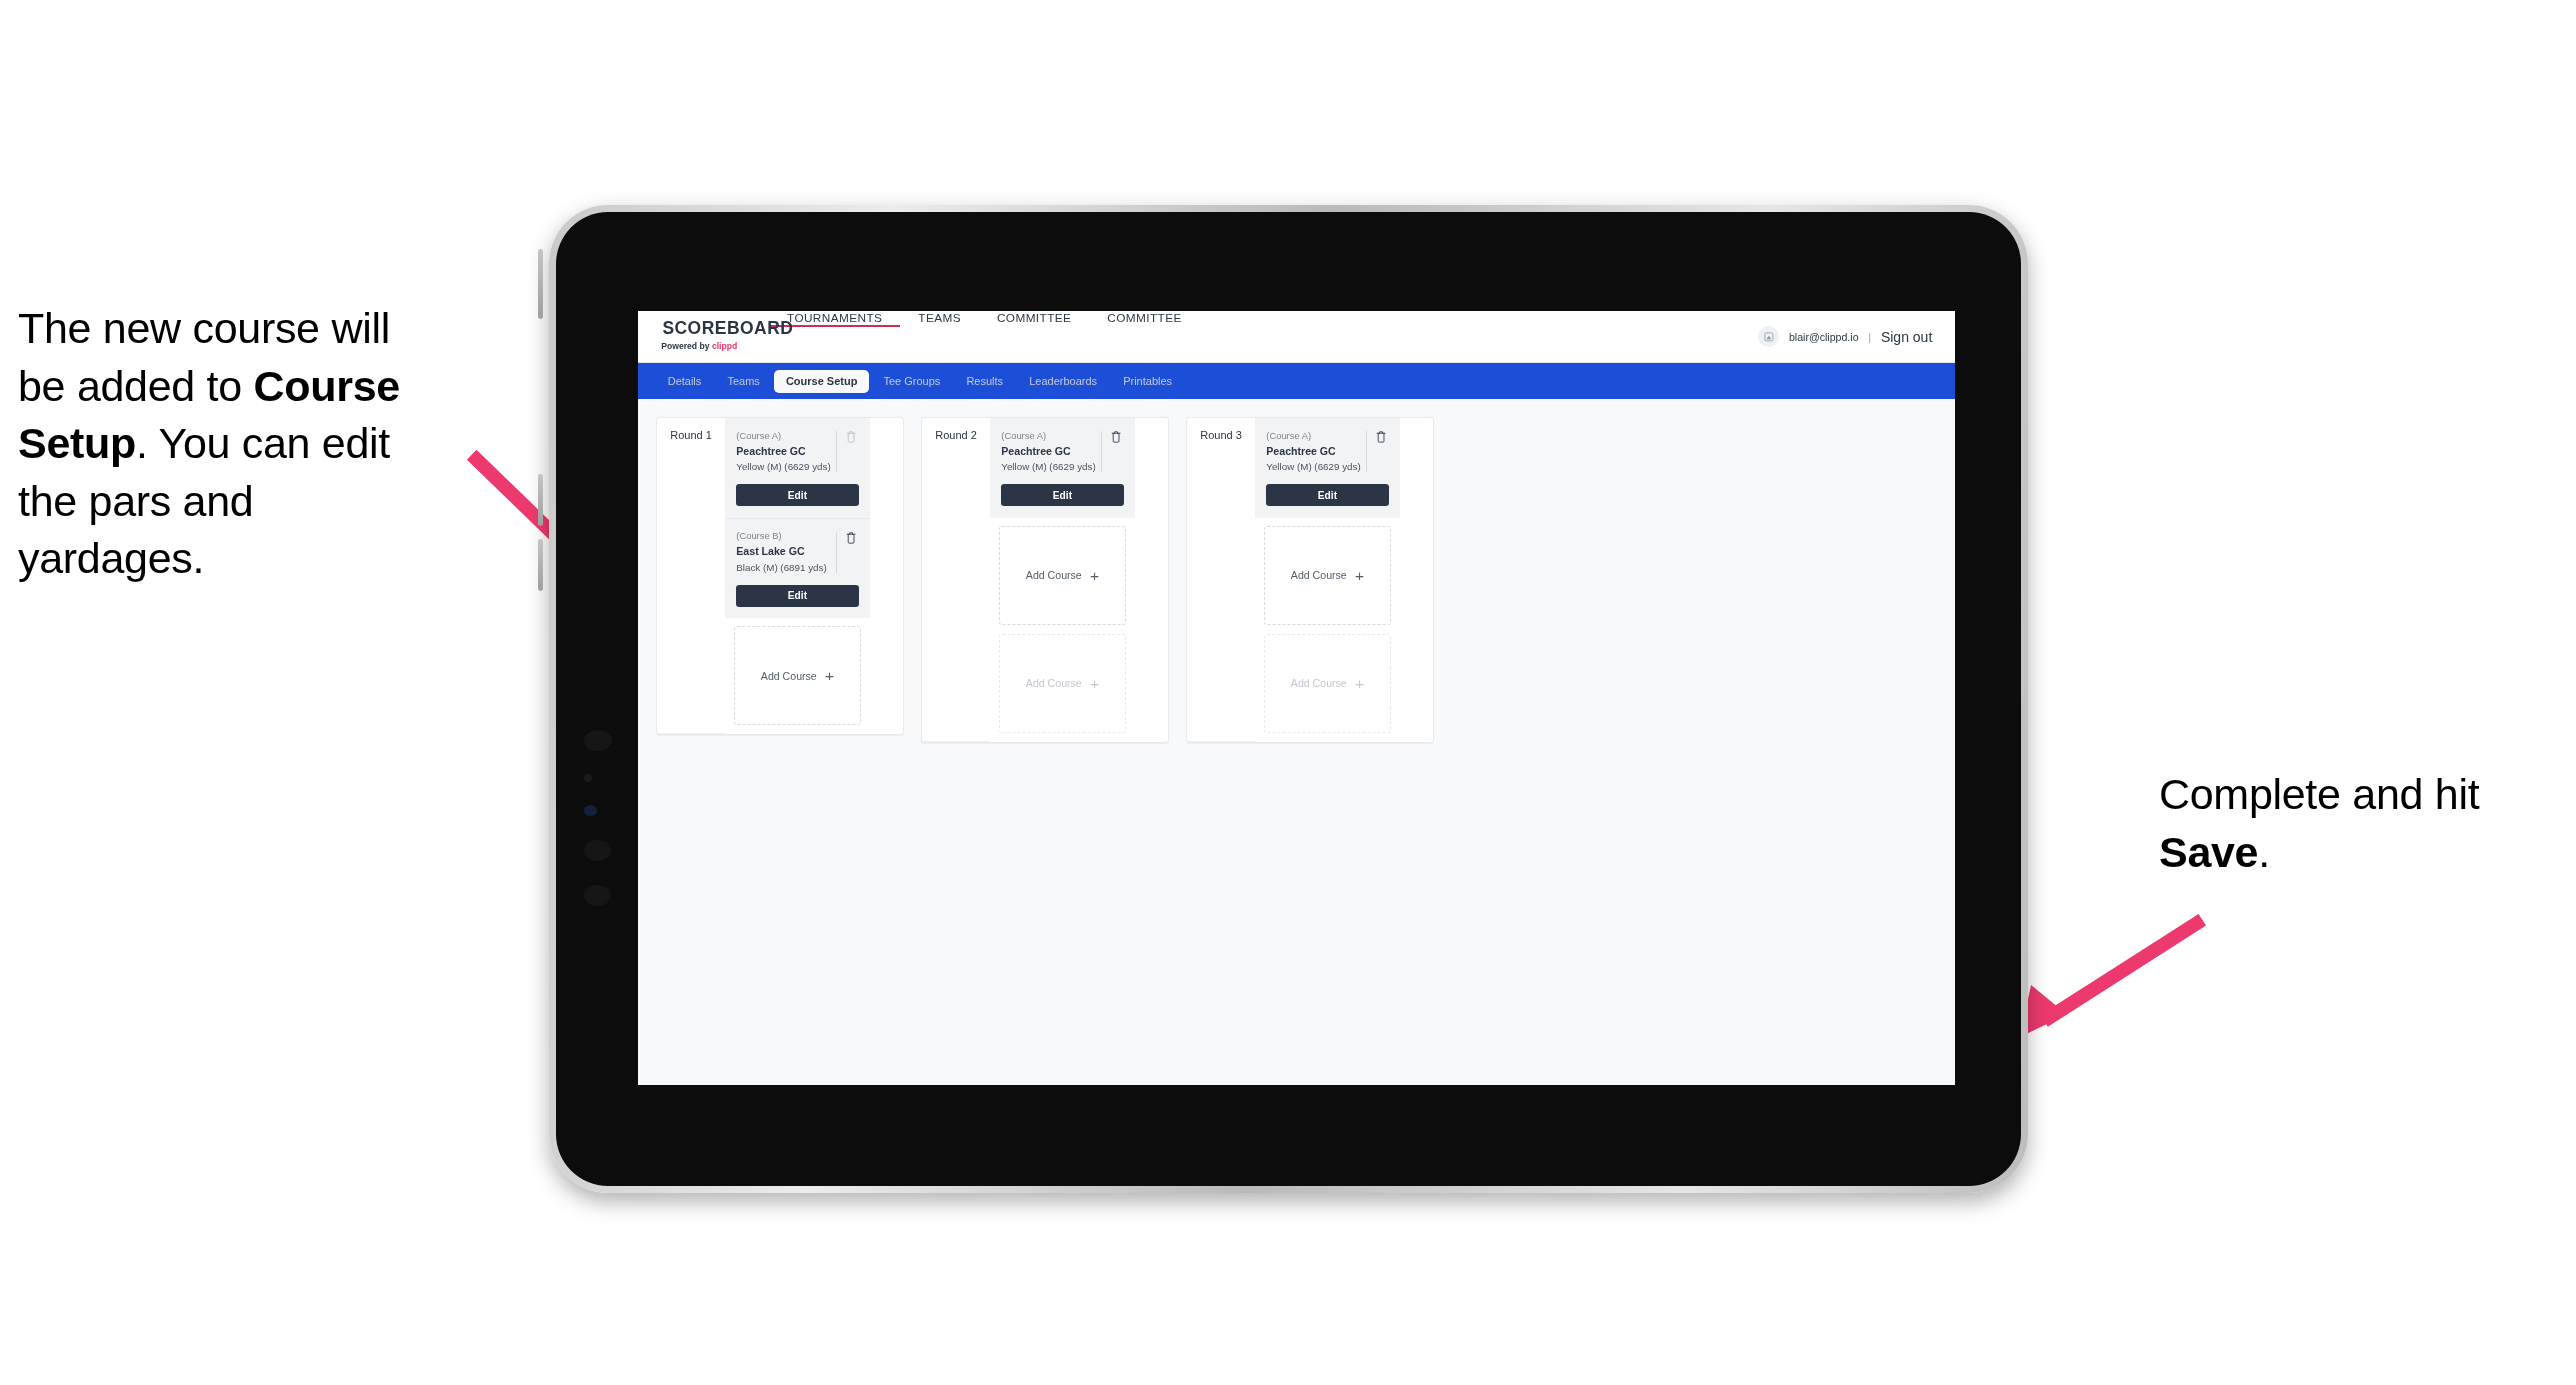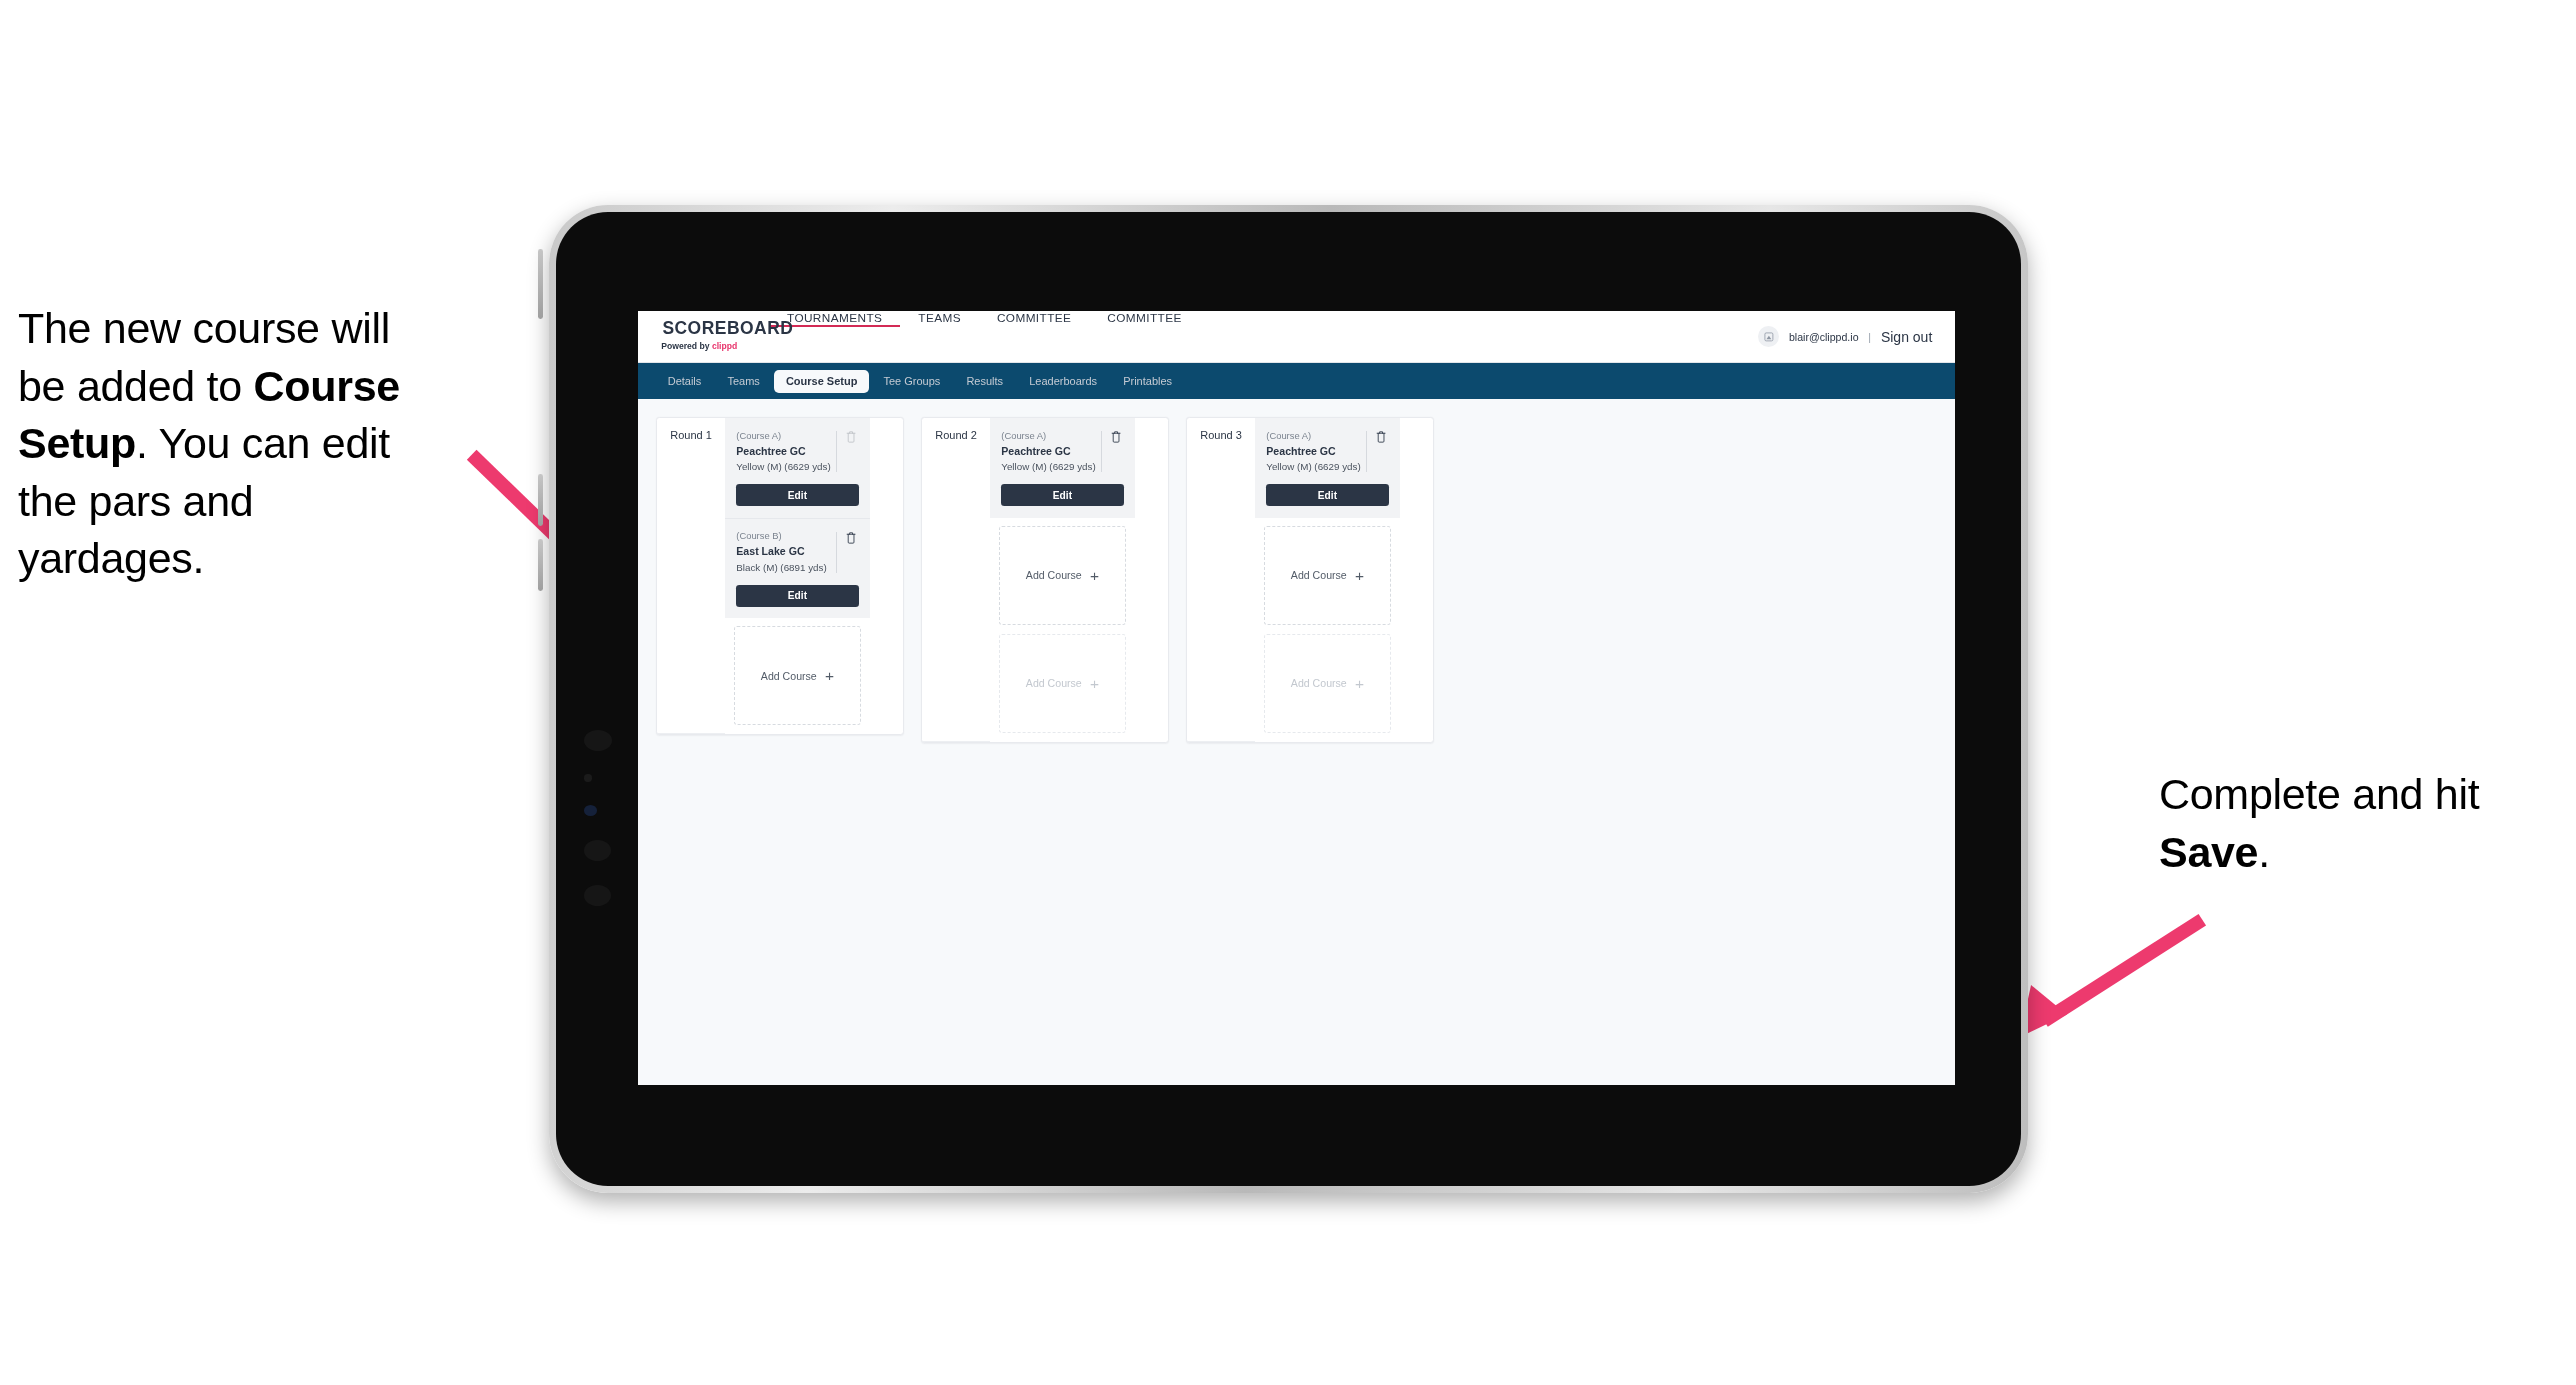--- a/index.html
+++ b/index.html
@@ -104,21 +104,21 @@
     margin-left: 13px; border: 0.8px solid #d9dde2; border-radius: 3.3px;
     padding: 4.1px 9px; font-size: 9.4px; font-weight: 700; color: #2b3545;
   }
   #cancel-btn {
     margin-left: auto; display: flex; align-items: center; gap: 7.3px;
     font-size: 11.4px; color: #2b3545;
   }
 
   
   #subnav {
-    height: 36px; background: #0c4a6e; display: flex; align-items: center;
+    height: 36px; background: #1d4ed8; display: flex; align-items: center;
     padding: 0 18px; gap: 3.3px; flex-shrink: 0;
   }
   .subtab {
     font-size: 11px; color: #c5cbd4; padding: 5.7px 11.4px; border-radius: 4.9px;
   }
   .subtab.active { background: #f7f9fb; color: #2b3545; font-weight: 700; }
 
   
   #content { flex: 1; padding: 18px; display: flex; gap: 17px; align-items: flex-start; }
   .round-col {

